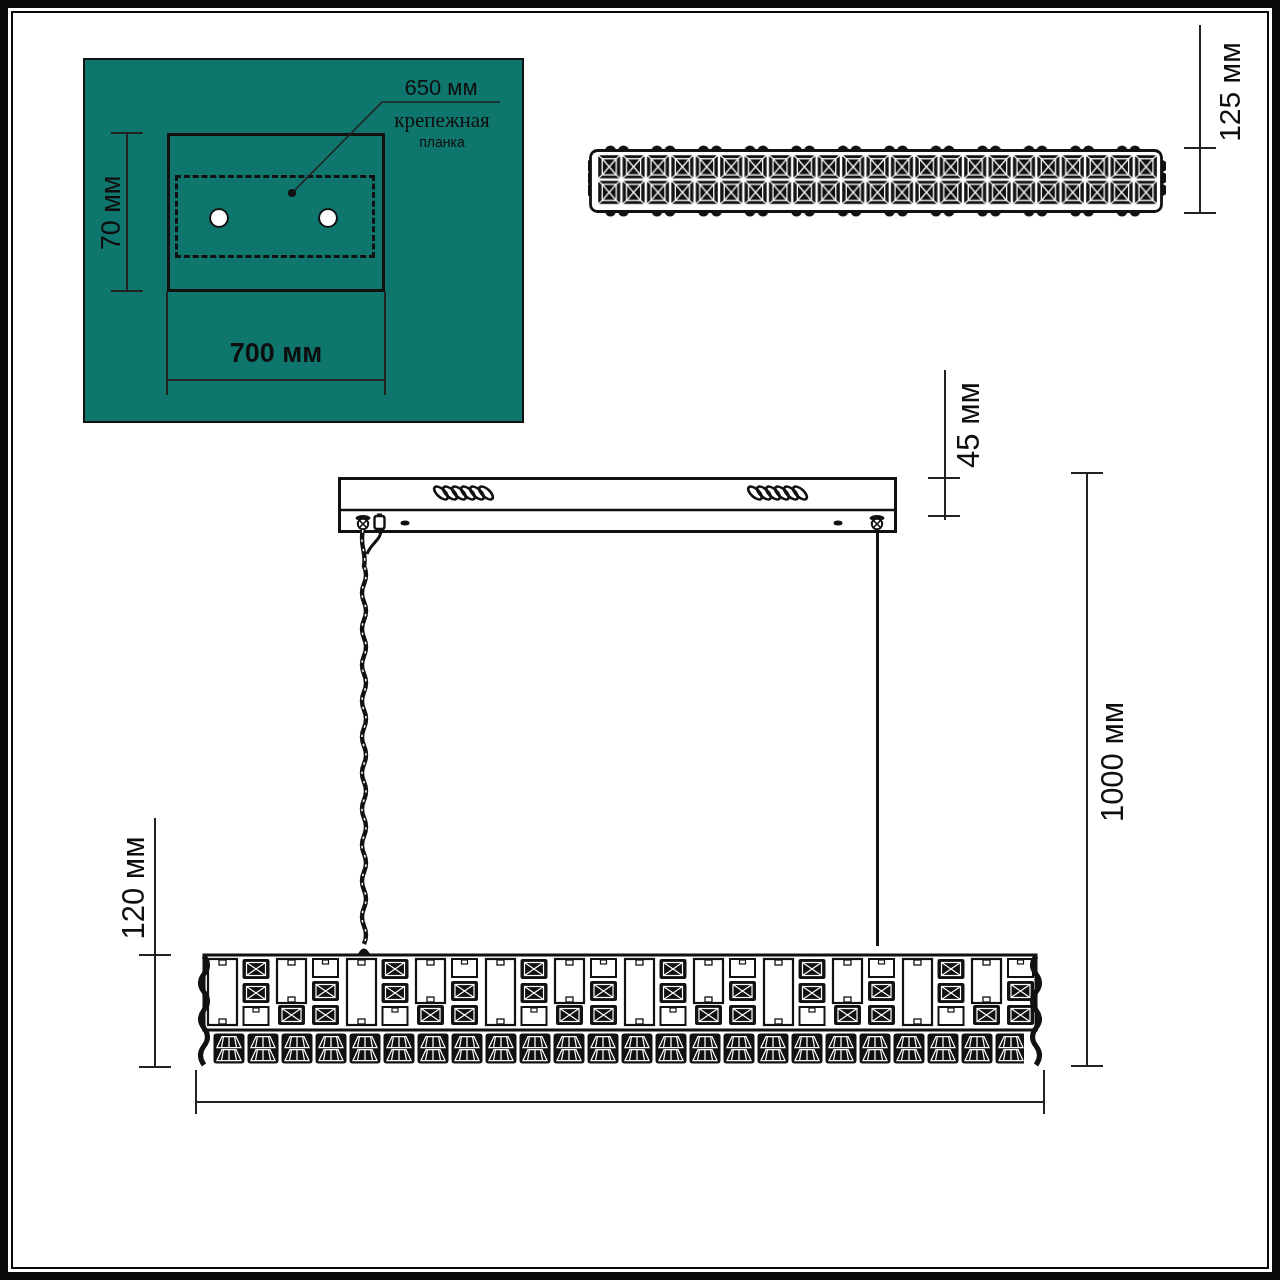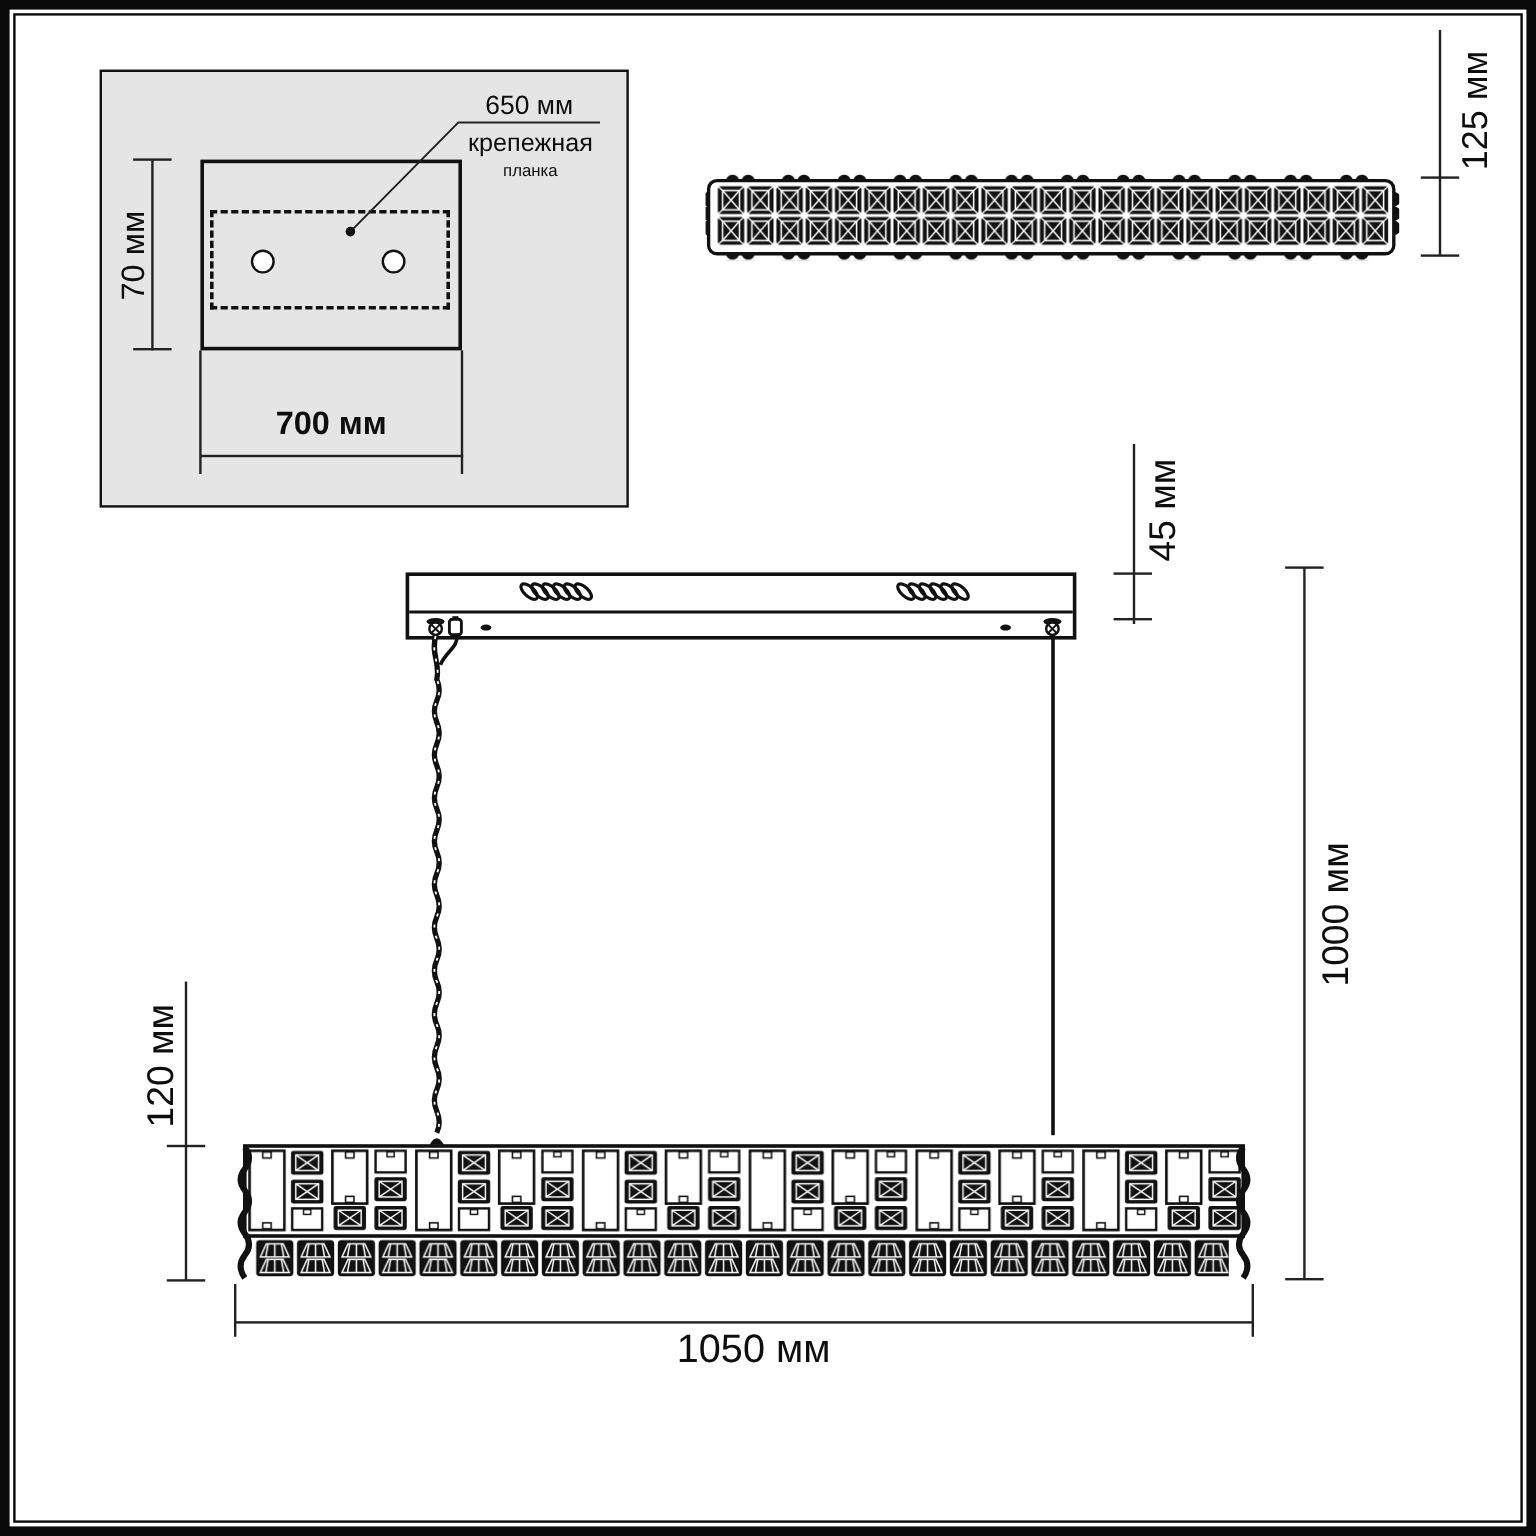--- a/index.html
+++ b/index.html
@@ -5,21 +5,21 @@
   html,body{margin:0;padding:0;background:#fff;}
   body{width:1280px;height:1280px;position:relative;font-family:"Liberation Sans",sans-serif;color:#111;overflow:hidden;}
   .abs{position:absolute;}
   .stage{position:absolute;left:0;top:0;width:1280px;height:1280px;background:#fff;}
   .frame-outer{inset:0;border:8px solid #0a0a0a;}
   .frame-inner{inset:11px;border:2px solid #0a0a0a;}
   .ln{background:#222;}
   .tkh{height:2px;width:32px;background:#222;}
   .vlab{display:flex;align-items:center;justify-content:center;transform:rotate(-90deg);white-space:nowrap;font-size:31px;color:#0e0e0e;}
   .hlab{display:flex;align-items:center;justify-content:center;white-space:nowrap;color:#0e0e0e;}
-  .inset-box{left:83px;top:58px;width:437px;height:361px;border:2px solid #111;background:#e5e5e5;}
+  .inset-box{left:83px;top:58px;width:437px;height:361px;border:2px solid #111;background:#0f766e;}
   .canopy{left:82px;top:73px;width:218px;height:159px;border:3px solid #111;box-sizing:border-box;}
   .plate-dashed{left:90px;top:115px;width:200px;height:83px;border:3px dashed #111;box-sizing:border-box;}
   .hole{width:20px;height:20px;border:2.5px solid #111;border-radius:50%;box-sizing:border-box;background:#fff;}
   .ceiling-bar{left:338px;top:477px;width:559px;height:56px;border:3px solid #111;box-sizing:border-box;background:#fff;}
   .rod{left:875.5px;top:531px;width:3px;height:415px;background:#111;}
   svg{display:block;}
 </style>
 </head>
 <body>
 
@@ -36,21 +36,21 @@
 
     <div class="abs hole" style="left:124px;top:148px;"></div>
     <div class="abs hole" style="left:233px;top:148px;"></div>
 
     <svg class="abs" style="left:0;top:0;" width="433" height="357" viewBox="0 0 433 357">
       <path d="M207,133 L297,42 L415,42" fill="none" stroke="#222" stroke-width="1.7"></path>
       <circle cx="207" cy="133" r="4" fill="#111"></circle>
     </svg>
 
     <div class="abs hlab" style="left:286px;top:15px;width:140px;height:26px;font-size:22px;">650 мм</div>
-    <div class="abs hlab" style="left:277px;top:48px;width:160px;height:24px;font-size:21px;">крепежная</div>
+    <div class="abs hlab" style="left:277px;top:48px;width:160px;height:24px;font-size:21px;font-family:Liberation Serif, serif;">крепежная</div>
     <div class="abs hlab" style="left:277px;top:70px;width:160px;height:24px;font-size:14px;">планка</div>
 
     <div class="abs ln" style="left:41px;top:73px;width:2px;height:159px;"></div>
     <div class="abs tkh" style="left:26px;top:72px;"></div>
     <div class="abs tkh" style="left:26px;top:230px;"></div>
     <div class="abs vlab" style="left:-34px;top:138px;width:120px;height:30px;font-size:27px;">70 мм</div>
 
     <div class="abs ln" style="left:81px;top:232px;width:2px;height:103px;"></div>
     <div class="abs ln" style="left:299px;top:232px;width:2px;height:103px;"></div>
     <div class="abs ln" style="left:82px;top:319px;width:219px;height:2px;"></div>
@@ -188,15 +188,14 @@
   <div class="abs vlab" style="left:49px;top:870px;width:170px;height:36px;">120 мм</div>
 
   <div class="abs ln" style="left:1086px;top:473px;width:2px;height:593px;"></div>
   <div class="abs tkh" style="left:1071px;top:472px;"></div>
   <div class="abs tkh" style="left:1071px;top:1065px;"></div>
   <div class="abs vlab" style="left:1028px;top:744px;width:170px;height:36px;">1000 мм</div>
 
   <div class="abs ln" style="left:194.5px;top:1070px;width:2px;height:44px;"></div>
   <div class="abs ln" style="left:1042.5px;top:1070px;width:2px;height:44px;"></div>
   <div class="abs ln" style="left:195px;top:1100.5px;width:849px;height:2px;"></div>
-  <div class="abs hlab" style="left:470px;top:1104px;width:316px;height:40px;font-size:33px;">1050 мм</div>
 
 </div>
 
 </body></html>

